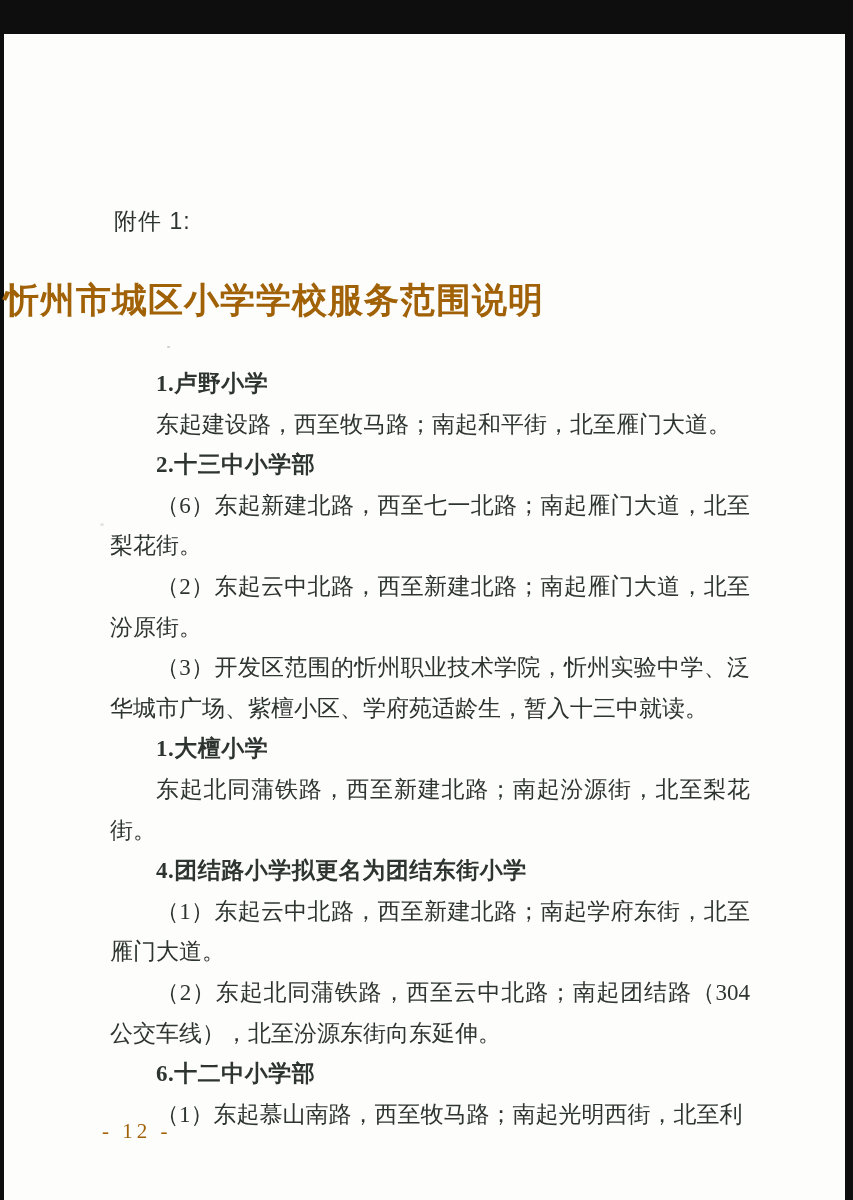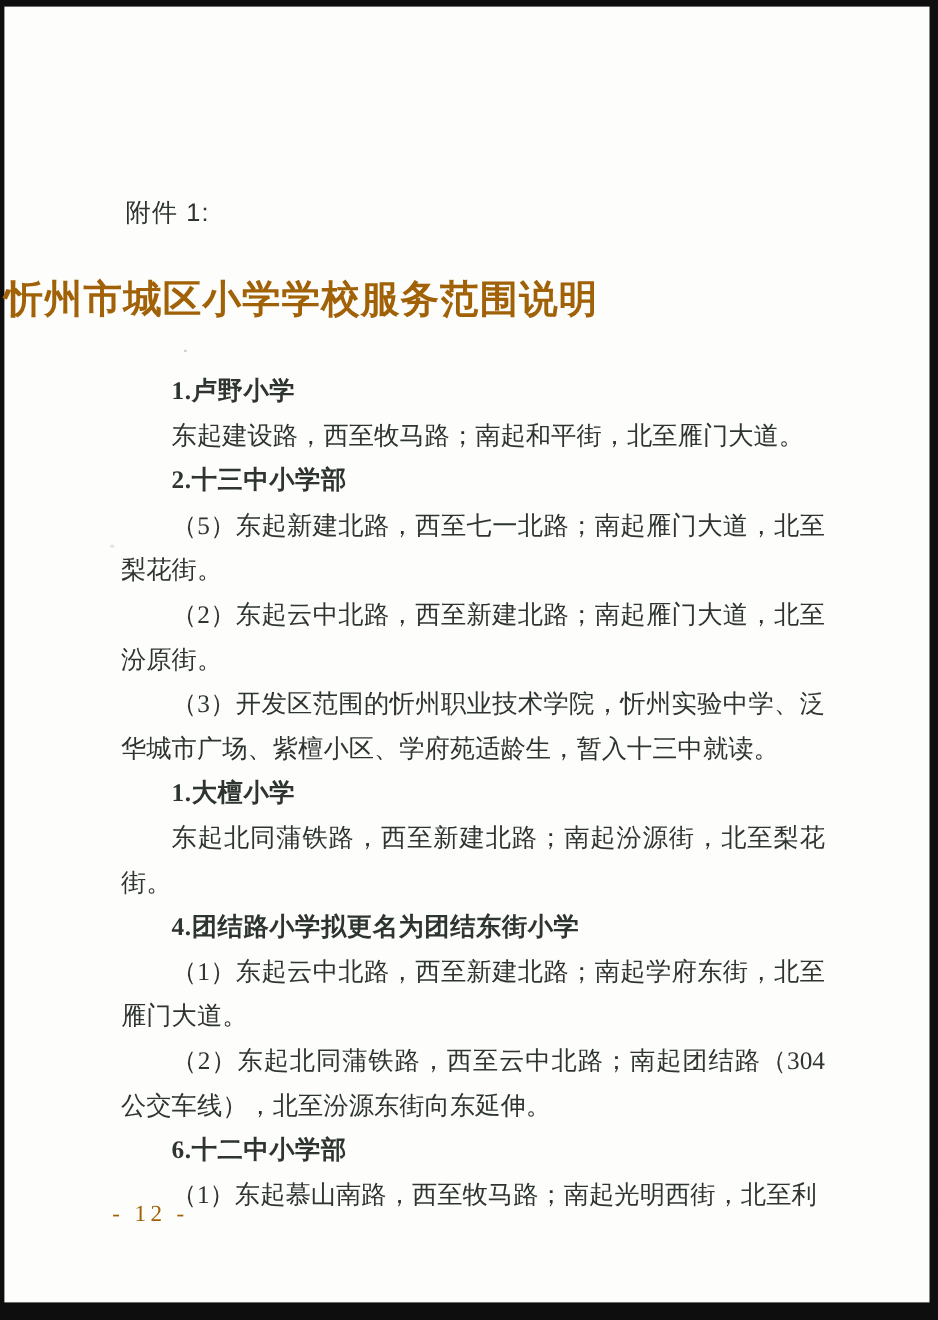--- a/index.html
+++ b/index.html
@@ -9,20 +9,21 @@
     height: 1200px;
     overflow: hidden;
     background: #0e0e0e;
     font-family: "Liberation Serif", "DejaVu Serif", serif;
   }
   .scan-frame {
     position: relative;
     width: 853px;
     height: 1104px;
     background: #0e0e0e;
+    margin-top: 28px;
   }
   .page {
     position: absolute;
     left: 4px;
     top: 6px;
     width: 841px;
     height: 1178px;
     background: #fdfdfc;
     color: #2e3531;
   }
@@ -91,21 +92,21 @@
   <div class="page">
 
     <div class="attachment-label"><span>附件 1:</span></div>
 
     <div class="doc-title">忻州市城区小学学校服务范围说明</div>
 
     <div class="content">
       <p class="heading">1.卢野小学</p>
       <p class="body">东起建设路，西至牧马路；南起和平街，北至雁门大道。</p>
       <p class="heading">2.十三中小学部</p>
-      <p class="body">（5）东起新建北路，西至七一北路；南起雁门大道，北至梨花街。</p>
+      <p class="body">（6）东起新建北路，西至七一北路；南起雁门大道，北至梨花街。</p>
       <p class="body">（2）东起云中北路，西至新建北路；南起雁门大道，北至汾原街。</p>
       <p class="body">（3）开发区范围的忻州职业技术学院，忻州实验中学、泛华城市广场、紫檀小区、学府苑适龄生，暂入十三中就读。</p>
       <p class="heading">1.大檀小学</p>
       <p class="body">东起北同蒲铁路，西至新建北路；南起汾源街，北至梨花街。</p>
       <p class="heading">4.团结路小学拟更名为团结东街小学</p>
       <p class="body">（1）东起云中北路，西至新建北路；南起学府东街，北至雁门大道。</p>
       <p class="body">（2）东起北同蒲铁路，西至云中北路；南起团结路（304公交车线），北至汾源东街向东延伸。</p>
       <p class="heading">6.十二中小学部</p>
       <p class="body">（1）东起慕山南路，西至牧马路；南起光明西街，北至利</p>
     </div>

